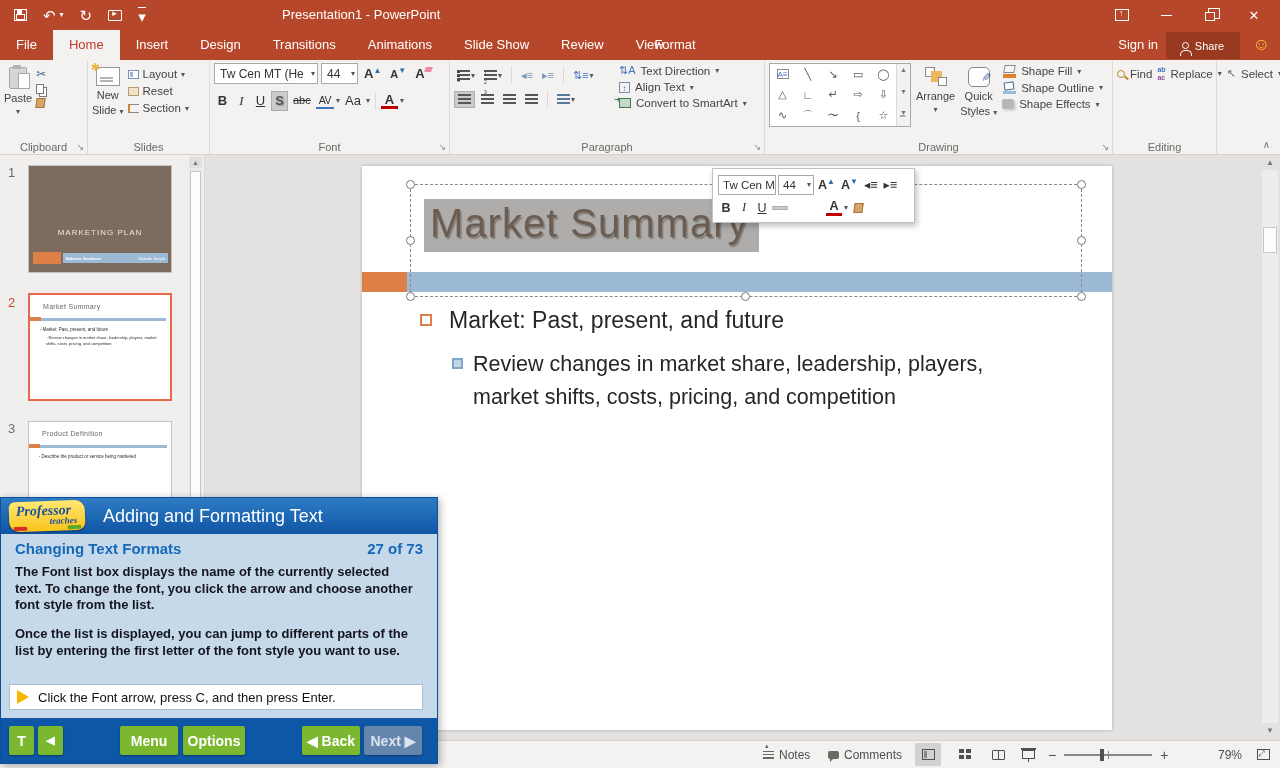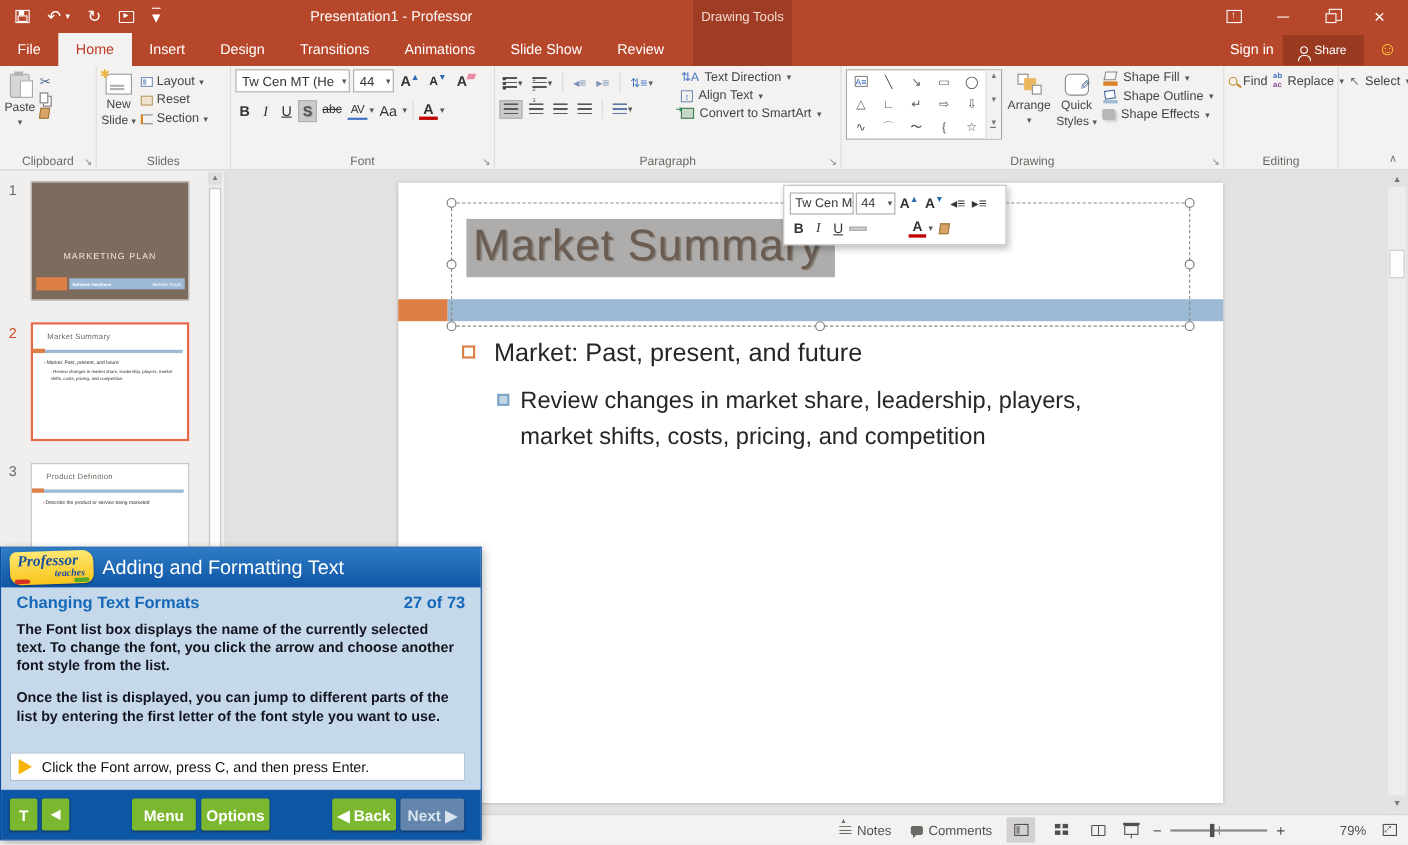--- a/index.html
+++ b/index.html
@@ -202,21 +202,21 @@
   .mrow { display:flex; align-items:center; gap:2px; height:23px; }
   .mcombo { height:20px; background:#fff; border:1px solid #ABA9A7; display:flex; align-items:center; font-size:11.5px; padding:0 2px 0 4px; color:#333; overflow:hidden; white-space:nowrap; }
   .mfname { width:58px; }
   .mfsize { width:36px; }
   .mbtn { min-width:16px; text-align:center; font-size:12.5px; color:#333; padding:1px 2px; }
   .mbtn.active { background:#CDCBC9; border:1px solid #B0AEAC; }
 
   
   .tutor { position:absolute; left:0; top:497px; width:438px; height:267px; border:1px solid #0D4F9E; background:#C5D9EB; z-index:40; box-shadow:2px 2px 8px rgba(0,0,0,0.3); }
   .tutor-head { position:absolute; left:0; top:0; width:100%; height:36px; background:linear-gradient(#2E7CC4,#0F55A5); display:flex; align-items:center; }
-  .tutor-title { color:#fff; font-size:18px; margin-left:8px; }
+  .tutor-title { color:#fff; font-size:18px; margin-left:18px; }
   .logo { position:relative; width:76px; height:30px; margin-left:8px; background:linear-gradient(#FFE873,#F9C41A); border-radius:6px 10px 8px 10px; transform:rotate(-2deg); flex-shrink:0; box-shadow:0 1px 2px rgba(0,0,0,0.4); }
   .logo .l1 { position:absolute; left:7px; top:2px; font-family:"Liberation Serif",serif; font-style:italic; font-weight:bold; font-size:14px; color:#1A4FA0; }
   .logo .l2 { position:absolute; right:8px; top:15px; font-family:"Liberation Serif",serif; font-style:italic; font-weight:bold; font-size:9px; color:#1A4FA0; }
   .logo .red { position:absolute; left:4px; bottom:1px; width:14px; height:4px; background:#D93025; border-radius:2px; }
   .logo .grn { position:absolute; right:4px; bottom:1px; width:14px; height:4px; background:#5BA829; border-radius:2px; }
   .tutor-section { position:absolute; left:14px; right:14px; top:42px; display:flex; justify-content:space-between; font-size:15px; font-weight:bold; color:#1668B8; }
   .tutor-para { position:absolute; left:14px; width:400px; font-size:13px; font-weight:bold; color:#14141E; line-height:1.28; }
   .p1 { top:66px; }
   .p2 { top:128px; }
   .tutor-instr { position:absolute; left:8px; top:186px; width:414px; height:26px; background:#fff; border:1px solid #A8BED2; display:flex; align-items:center; gap:9px; padding-left:7px; }
@@ -266,24 +266,21 @@
 
   <div class="titlebar">
     <div class="qat">
       <span class="save-ico"></span>
       <span class="qi">↶</span>
       <span class="qi mini-dd">▾</span>
       <span class="qi">↻</span>
       <span class="present-ico"></span>
       <span class="qi qat-more">▾</span>
     </div>
-    <span class="tb-title">Presentation1 - Professor</span>
-    <div class="ctx-zone">
-      <span class="ctx-label">Drawing Tools</span>
-    </div>
+    <span class="tb-title">Presentation1 - PowerPoint</span>
     <div class="winctl">
       <span class="winbtn">
           <span class="ribdisp-ico"></span>
         </span>
       <span class="winbtn">
           <span class="min-ico"></span>
         </span>
       <span class="winbtn">
           <span class="restore-ico"></span>
         </span>

